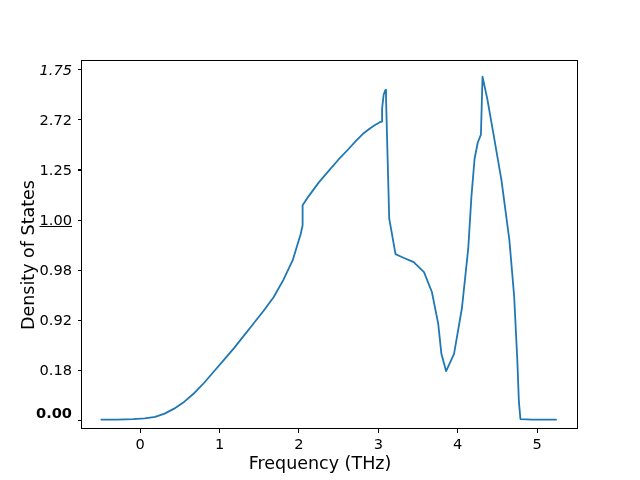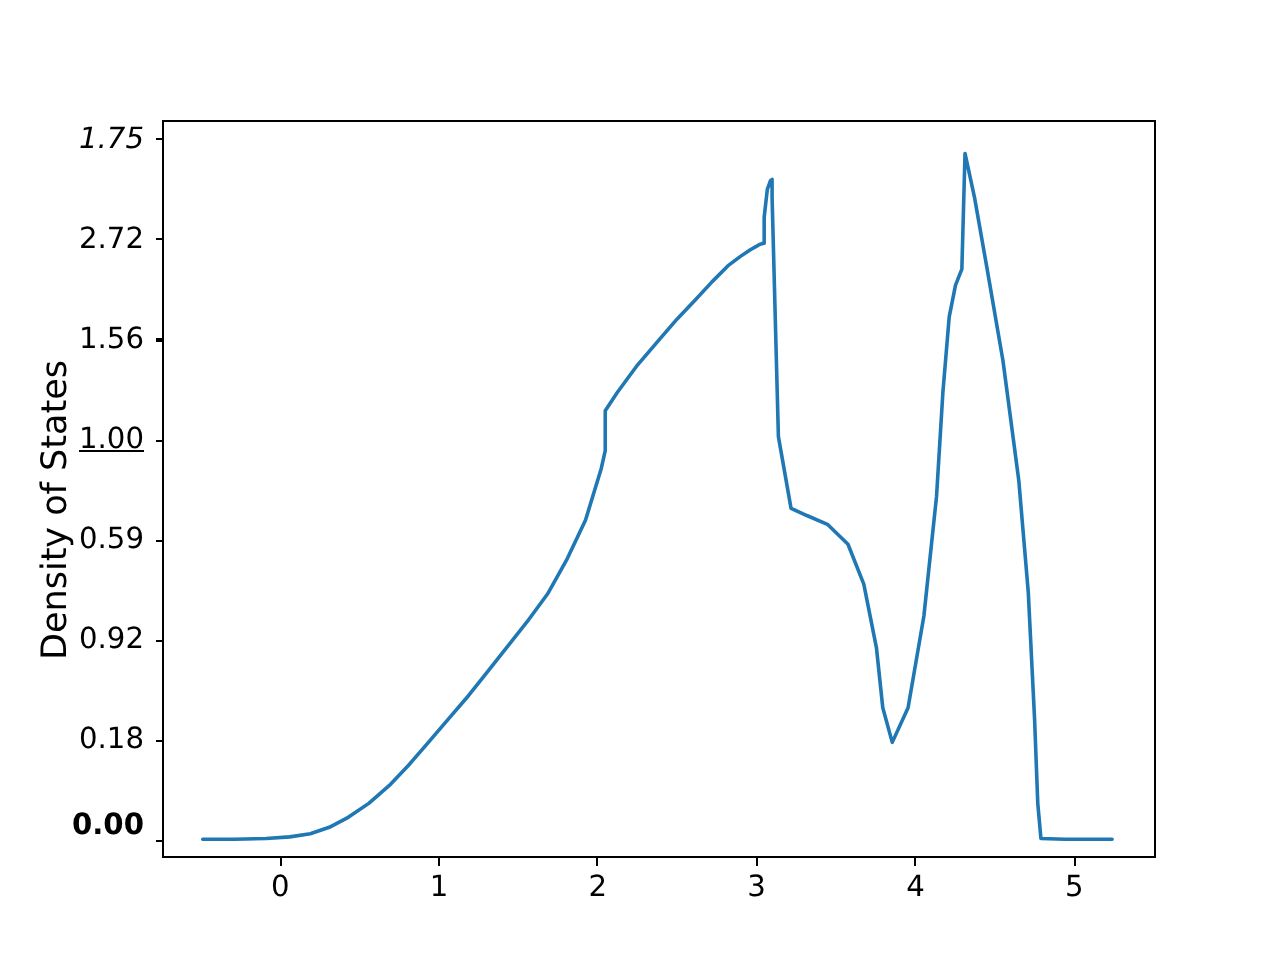--- a/index.html
+++ b/index.html
@@ -92,20 +92,21 @@
     top: 330px;
   }
 </style>
 </head>
 <body>
 
 <div id="figure">
 
   <div id="ylabel">Density of States</div>
 
+  <div id="xlabel">Frequency (THz)</div>
 
   <div id="ticks-layer">
       <div class="xtick-mark" style="left: 139.598px;"></div>
       <div class="xtick-label" style="left: 120.148px;">0</div>
       <div class="xtick-mark" style="left: 218.991px;"></div>
       <div class="xtick-label" style="left: 199.541px;">1</div>
       <div class="xtick-mark" style="left: 298.384px;"></div>
       <div class="xtick-label" style="left: 278.934px;">2</div>
       <div class="xtick-mark" style="left: 377.777px;"></div>
       <div class="xtick-label" style="left: 358.327px;">3</div>
@@ -113,25 +114,25 @@
       <div class="xtick-label" style="left: 437.72px;">4</div>
       <div class="xtick-mark" style="left: 536.563px;"></div>
       <div class="xtick-label" style="left: 517.113px;">5</div>
       <div class="ytick-mark" style="top: 420.032px;"></div>
       <div class="ytick-label" style="top: 404px; font-weight: bold;">0.00</div>
       <div class="ytick-mark" style="top: 369.923px;"></div>
       <div class="ytick-label" style="top: 361.473px;">0.18</div>
       <div class="ytick-mark" style="top: 319.814px;"></div>
       <div class="ytick-label" style="top: 311.364px;">0.92</div>
       <div class="ytick-mark" style="top: 269.706px;"></div>
-      <div class="ytick-label" style="top: 261.256px;">0.59</div>
+      <div class="ytick-label" style="top: 261.256px;">0.98</div>
       <div class="ytick-mark" style="top: 219.597px;"></div>
       <div class="ytick-label" style="top: 211.147px; text-decoration: underline;">1.00</div>
       <div class="ytick-mark" style="top: 169.489px;"></div>
-      <div class="ytick-label" style="top: 161.039px;">1.56</div>
+      <div class="ytick-label" style="top: 161.039px;">1.25</div>
       <div class="ytick-mark" style="top: 119.38px;"></div>
       <div class="ytick-label" style="top: 110.93px;">2.72</div>
       <div class="ytick-mark" style="top: 69.2713px;"></div>
       <div class="ytick-label" style="top: 60.8213px; font-style: italic;">1.75</div>
     </div>
 
   <div id="plot-area">
     <svg id="data-svg" viewBox="0 0 497 369" preserveAspectRatio="none">
       <polyline id="dos-line" fill="none" stroke="#1f77b4" stroke-width="1.8" stroke-linejoin="round" stroke-linecap="round" points="19.45,360.58 35.33,360.58 51.21,360.18 63.12,359.38 73.44,357.78 82.97,354.57 92.49,349.56 102.81,342.54 113.13,333.52 122.66,323.50 132.19,312.48 142.51,300.45 152.83,288.43 162.36,276.40 171.89,264.37 182.21,251.34 192.53,237.31 202.06,220.28 211.58,200.23 219.52,174.18 221.51,165.16 221.51,145.11 227.46,136.10 237.78,122.06 248.10,110.04 257.63,99.01 267.16,88.99 275.10,80.37 283.04,72.36 289.39,67.55 294.15,64.34 297.33,62.54 298.91,61.53 300.50,61.13 301.30,60.93 301.30,47.90 302.88,33.87 304.47,29.46 305.27,28.86 305.27,37.88 308.44,158.14 314.79,194.22 322.73,197.83 333.05,202.24 343.37,212.26 351.31,232.30 357.67,264.37 360.84,294.44 365.60,311.88 373.54,294.44 381.48,248.34 387.83,188.21 391.01,136.10 394.19,98.01 397.36,81.98 400.54,73.96 402.13,15.83 406.89,37.88 413.24,73.96 421.18,120.06 429.12,180.19 433.88,236.31 437.06,300.45 438.65,342.54 440.23,360.18 452.14,360.58 464.05,360.58 475.96,360.58"></polyline>
     </svg>

